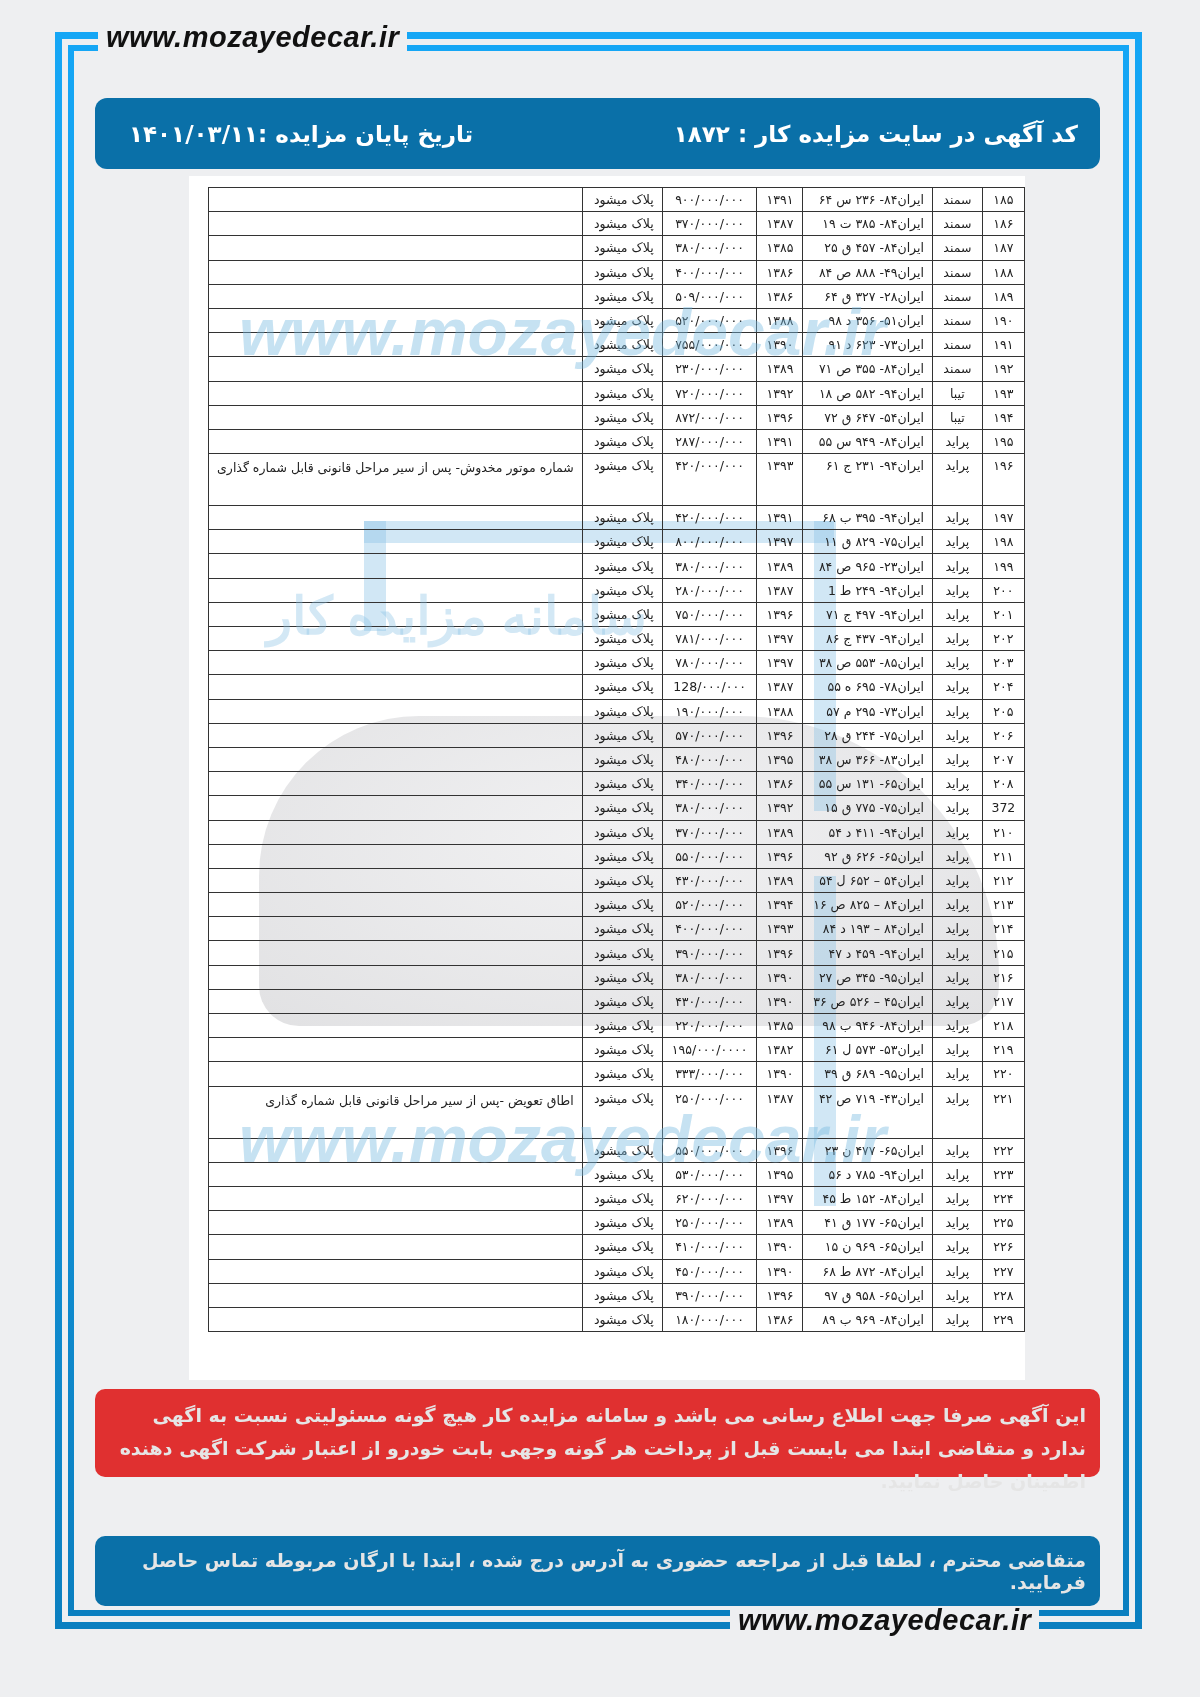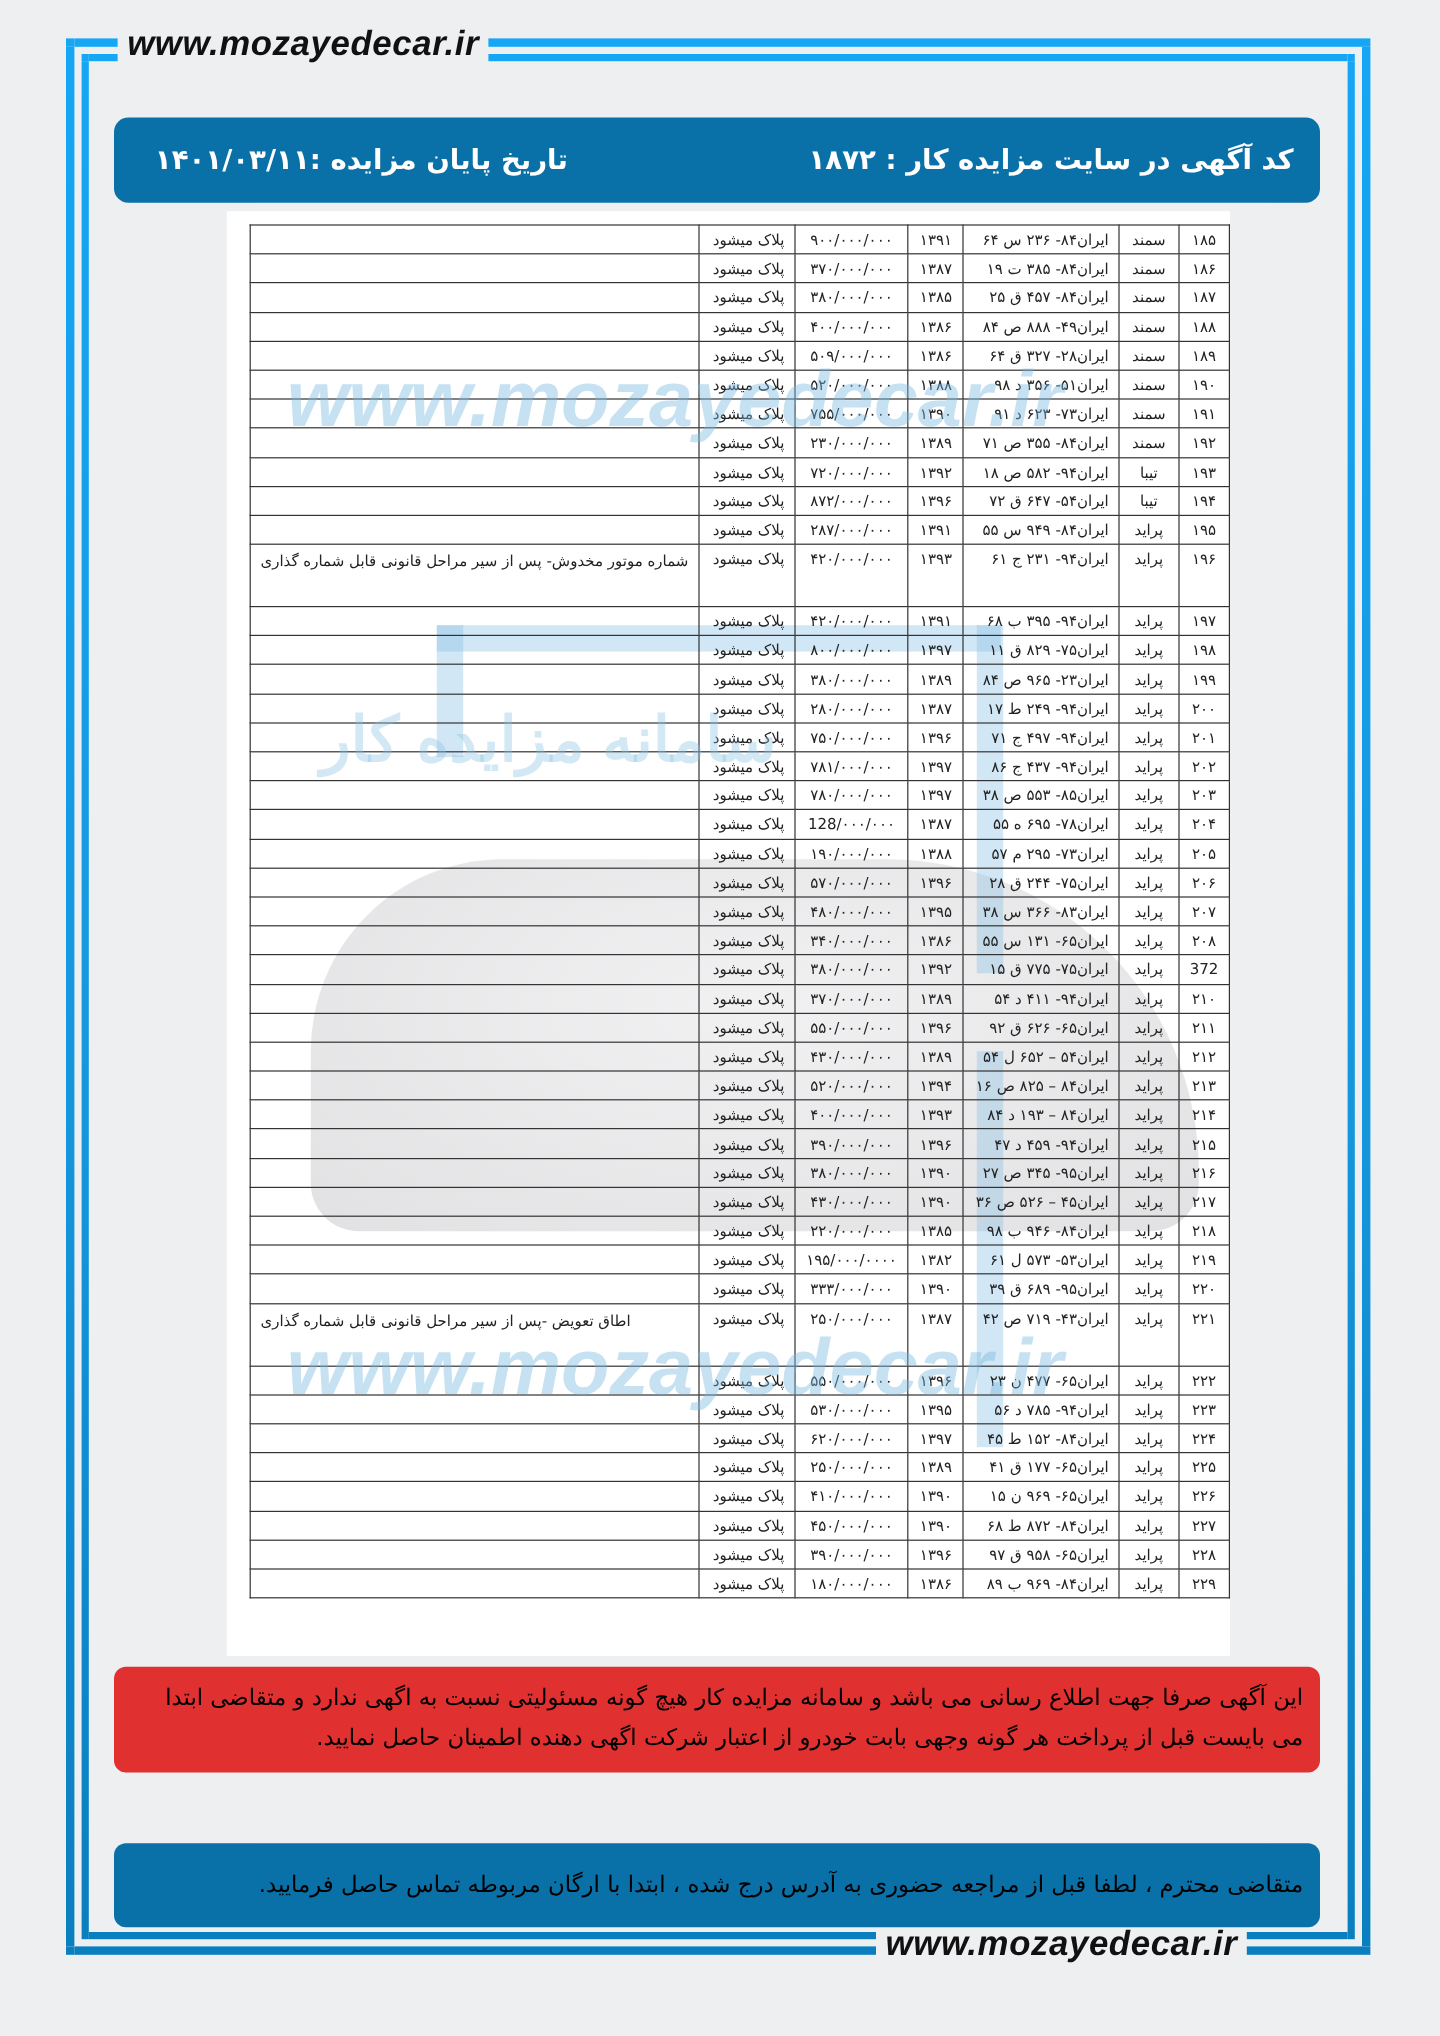--- a/index.html
+++ b/index.html
@@ -67,26 +67,26 @@
       border: 1.5px solid #333; height: 23.2px; padding: 0 8px; vertical-align: middle;
       white-space: nowrap; background: transparent;
     }
     table.data tr.tall td { height: 47px; vertical-align: top; padding-top: 4px; }
     td.c-no { width: 37px; text-align: center; }
     td.c-model { width: 73px; text-align: center; margin-top: 21px; }
     td.c-plate { width: 127px; text-align: right; }
     td.c-year { width: 47px; text-align: center; }
     td.c-price { width: 97px; text-align: center; }
     td.c-status { width: 90px; text-align: right; }
-    td.c-note { width: 218px; text-align: left; white-space: normal; line-height: 20px; margin-left: 28px; }
+    td.c-note { width: 218px; text-align: right; white-space: normal; line-height: 20px; margin-left: 28px; }
 
     
     .notice {
-      position: absolute; left: 95px; width: 1005px; border-radius: 10px; color: #000000;
-      direction: rtl; font-weight: normal; box-sizing: border-box;
+      position: absolute; left: 95px; width: 1005px; border-radius: 10px; color: #e5e5e5;
+      direction: rtl; font-weight: bold; box-sizing: border-box;
     }
     .notice.red {
       top: 1389px; height: 88px; background: #e03030; font-size: 19px; line-height: 33px;
       padding: 10px 14px 0 14px;
     }
     .notice.blue {
       top: 1536px; height: 70px; background: #0a70a8; font-size: 19px;
       display: flex; align-items: center; padding: 0 14px;
     }
   </style>
@@ -243,21 +243,21 @@
           <td class="c-model">پراید</td>
           <td class="c-plate">ایران۲۳- ۹۶۵ ص ۸۴</td>
           <td class="c-year">۱۳۸۹</td>
           <td class="c-price">۳۸۰/۰۰۰/۰۰۰</td>
           <td class="c-status">پلاک میشود</td>
           <td class="c-note"></td>
         </tr>
         <tr>
           <td class="c-no">۲۰۰</td>
           <td class="c-model">پراید</td>
-          <td class="c-plate">ایران۹۴- ۲۴۹ ط ۱۷</td>
+          <td class="c-plate">ایران۹۴- ۲۴۹ ط 1</td>
           <td class="c-year">۱۳۸۷</td>
           <td class="c-price">۲۸۰/۰۰۰/۰۰۰</td>
           <td class="c-status">پلاک میشود</td>
           <td class="c-note"></td>
         </tr>
         <tr>
           <td class="c-no">۲۰۱</td>
           <td class="c-model">پراید</td>
           <td class="c-plate">ایران۹۴- ۴۹۷ ج ۷۱</td>
           <td class="c-year">۱۳۹۶</td>

